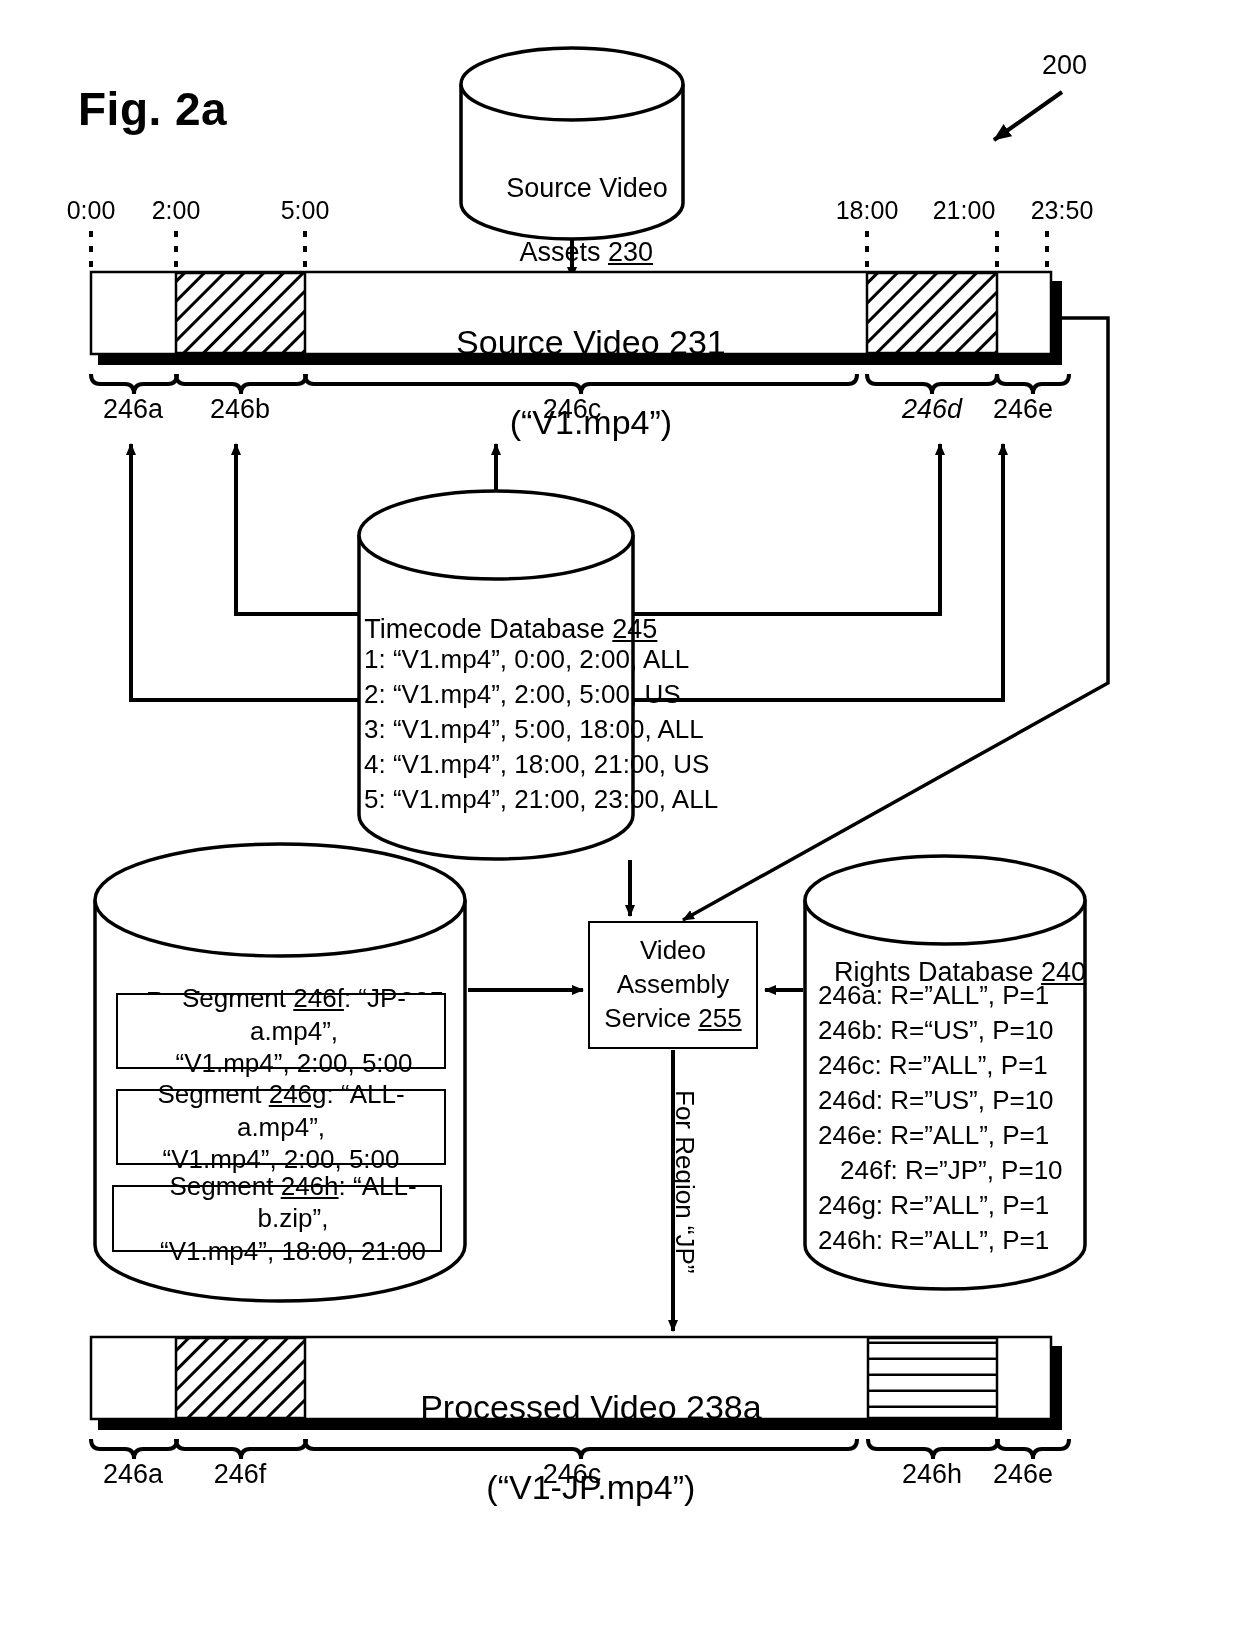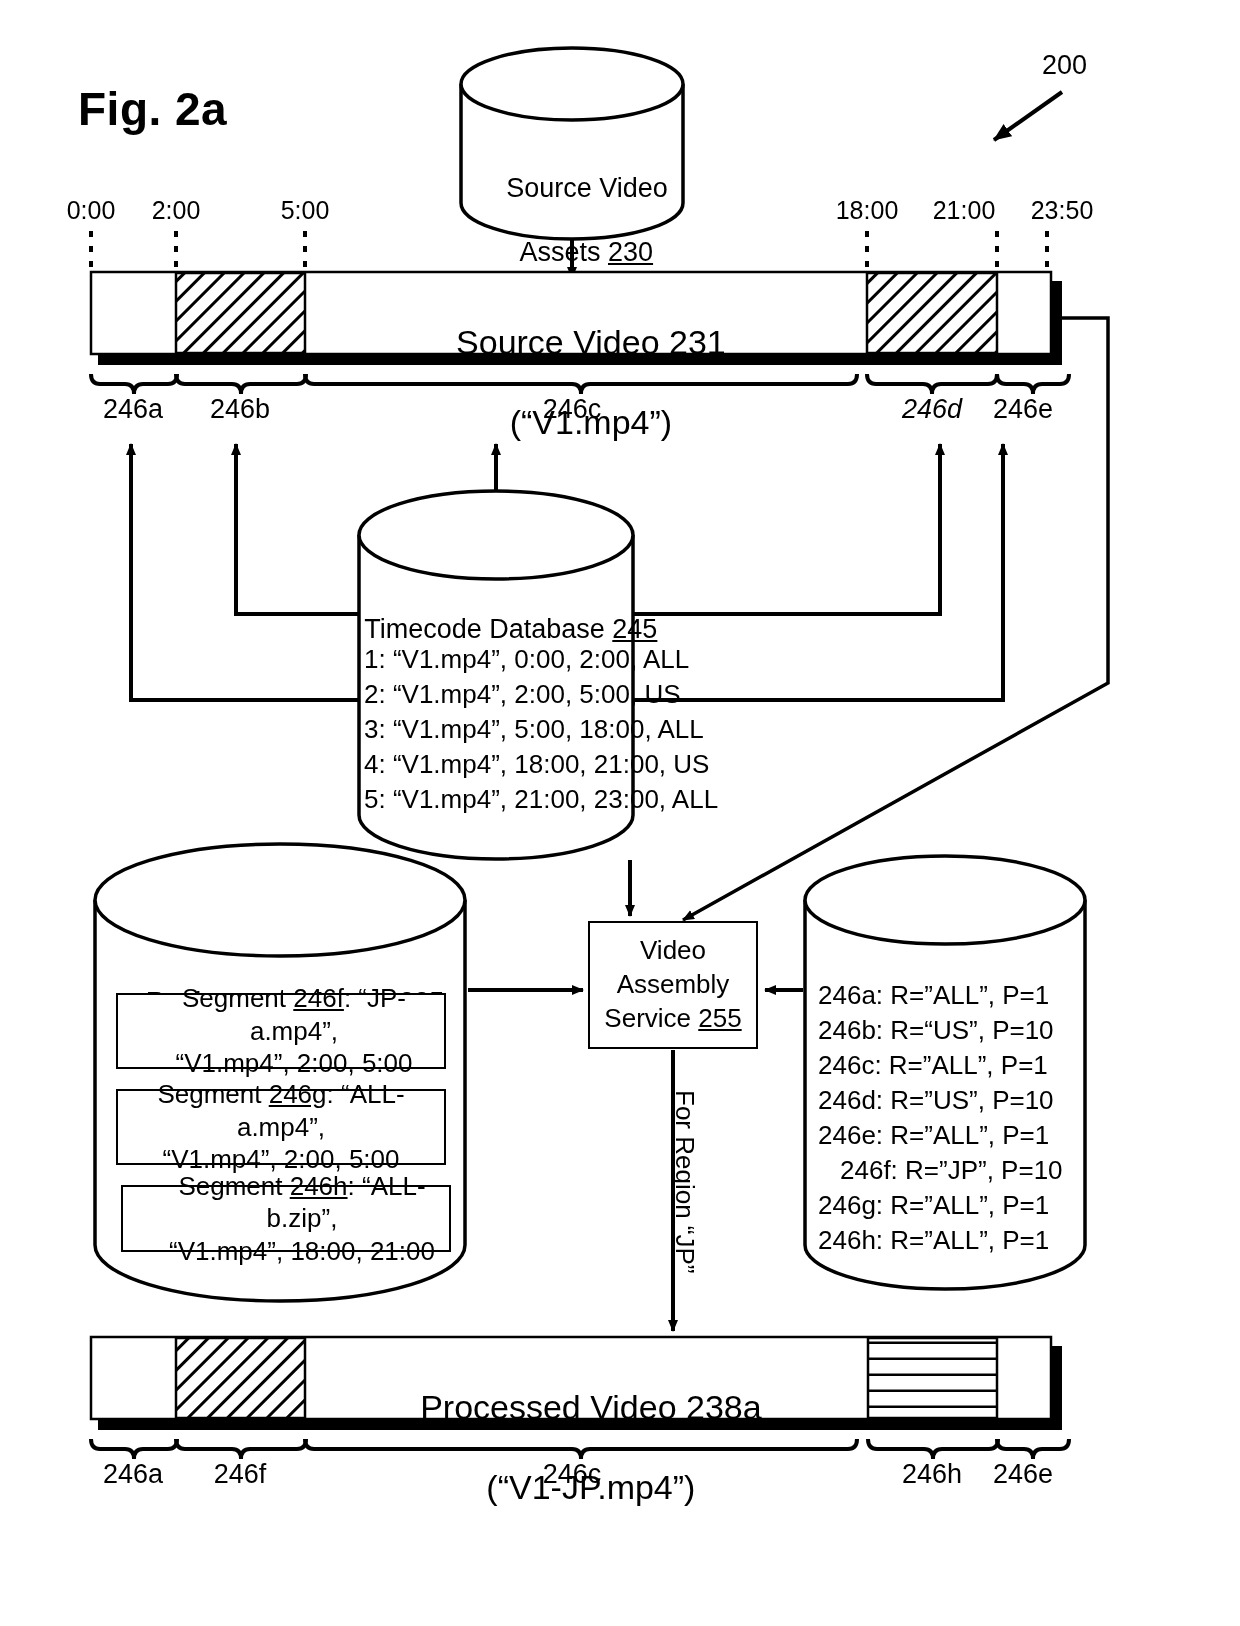--- a/index.html
+++ b/index.html
@@ -195,27 +195,30 @@
     </div>
   </div>
 
   <div class="segbox" style="left:116px;top:1089px;width:330px;height:76px;">
     <div>
       <span>Segment </span><u class="ref">246g</u><span>: “ALL-a.mp4”,</span><br>
       <span>“V1.mp4”, 2:00, 5:00</span>
     </div>
   </div>
 
-  <div class="segbox" style="left:121px;top:1185px;width:330px;height:67px;padding-left:32px;">
+  <div class="segbox" style="left:112px;top:1185px;width:330px;height:67px;padding-left:32px;">
     <div>
       <span>Segment </span><u class="ref">246h</u><span>: “ALL-b.zip”,</span><br>
       <span>“V1.mp4”, 18:00, 21:00</span>
     </div>
   </div>
 
+  <div class="txt cyl-title" style="left:945px;top:925px;transform:translateX(-50%);">
+    <span>Rights Database </span><u class="ref">240</u>
+  </div>
   <div class="txt cyl-line" style="left:818px;top:980px;">246a: R=”ALL”, P=1</div>
   <div class="txt cyl-line" style="left:818px;top:1015px;">246b: R=“US”, P=10</div>
   <div class="txt cyl-line" style="left:818px;top:1050px;">246c: R=”ALL”, P=1</div>
   <div class="txt cyl-line" style="left:818px;top:1085px;">246d: R=”US”, P=10</div>
   <div class="txt cyl-line" style="left:818px;top:1120px;">246e: R=”ALL”, P=1</div>
   <div class="txt cyl-line" style="left:840px;top:1155px;">246f: R=”JP”, P=10</div>
   <div class="txt cyl-line" style="left:818px;top:1190px;">246g: R=”ALL”, P=1</div>
   <div class="txt cyl-line" style="left:818px;top:1225px;">246h: R=”ALL”, P=1</div>
 
   <div class="vasbox" style="left:588px;top:921px;width:170px;height:128px;">

